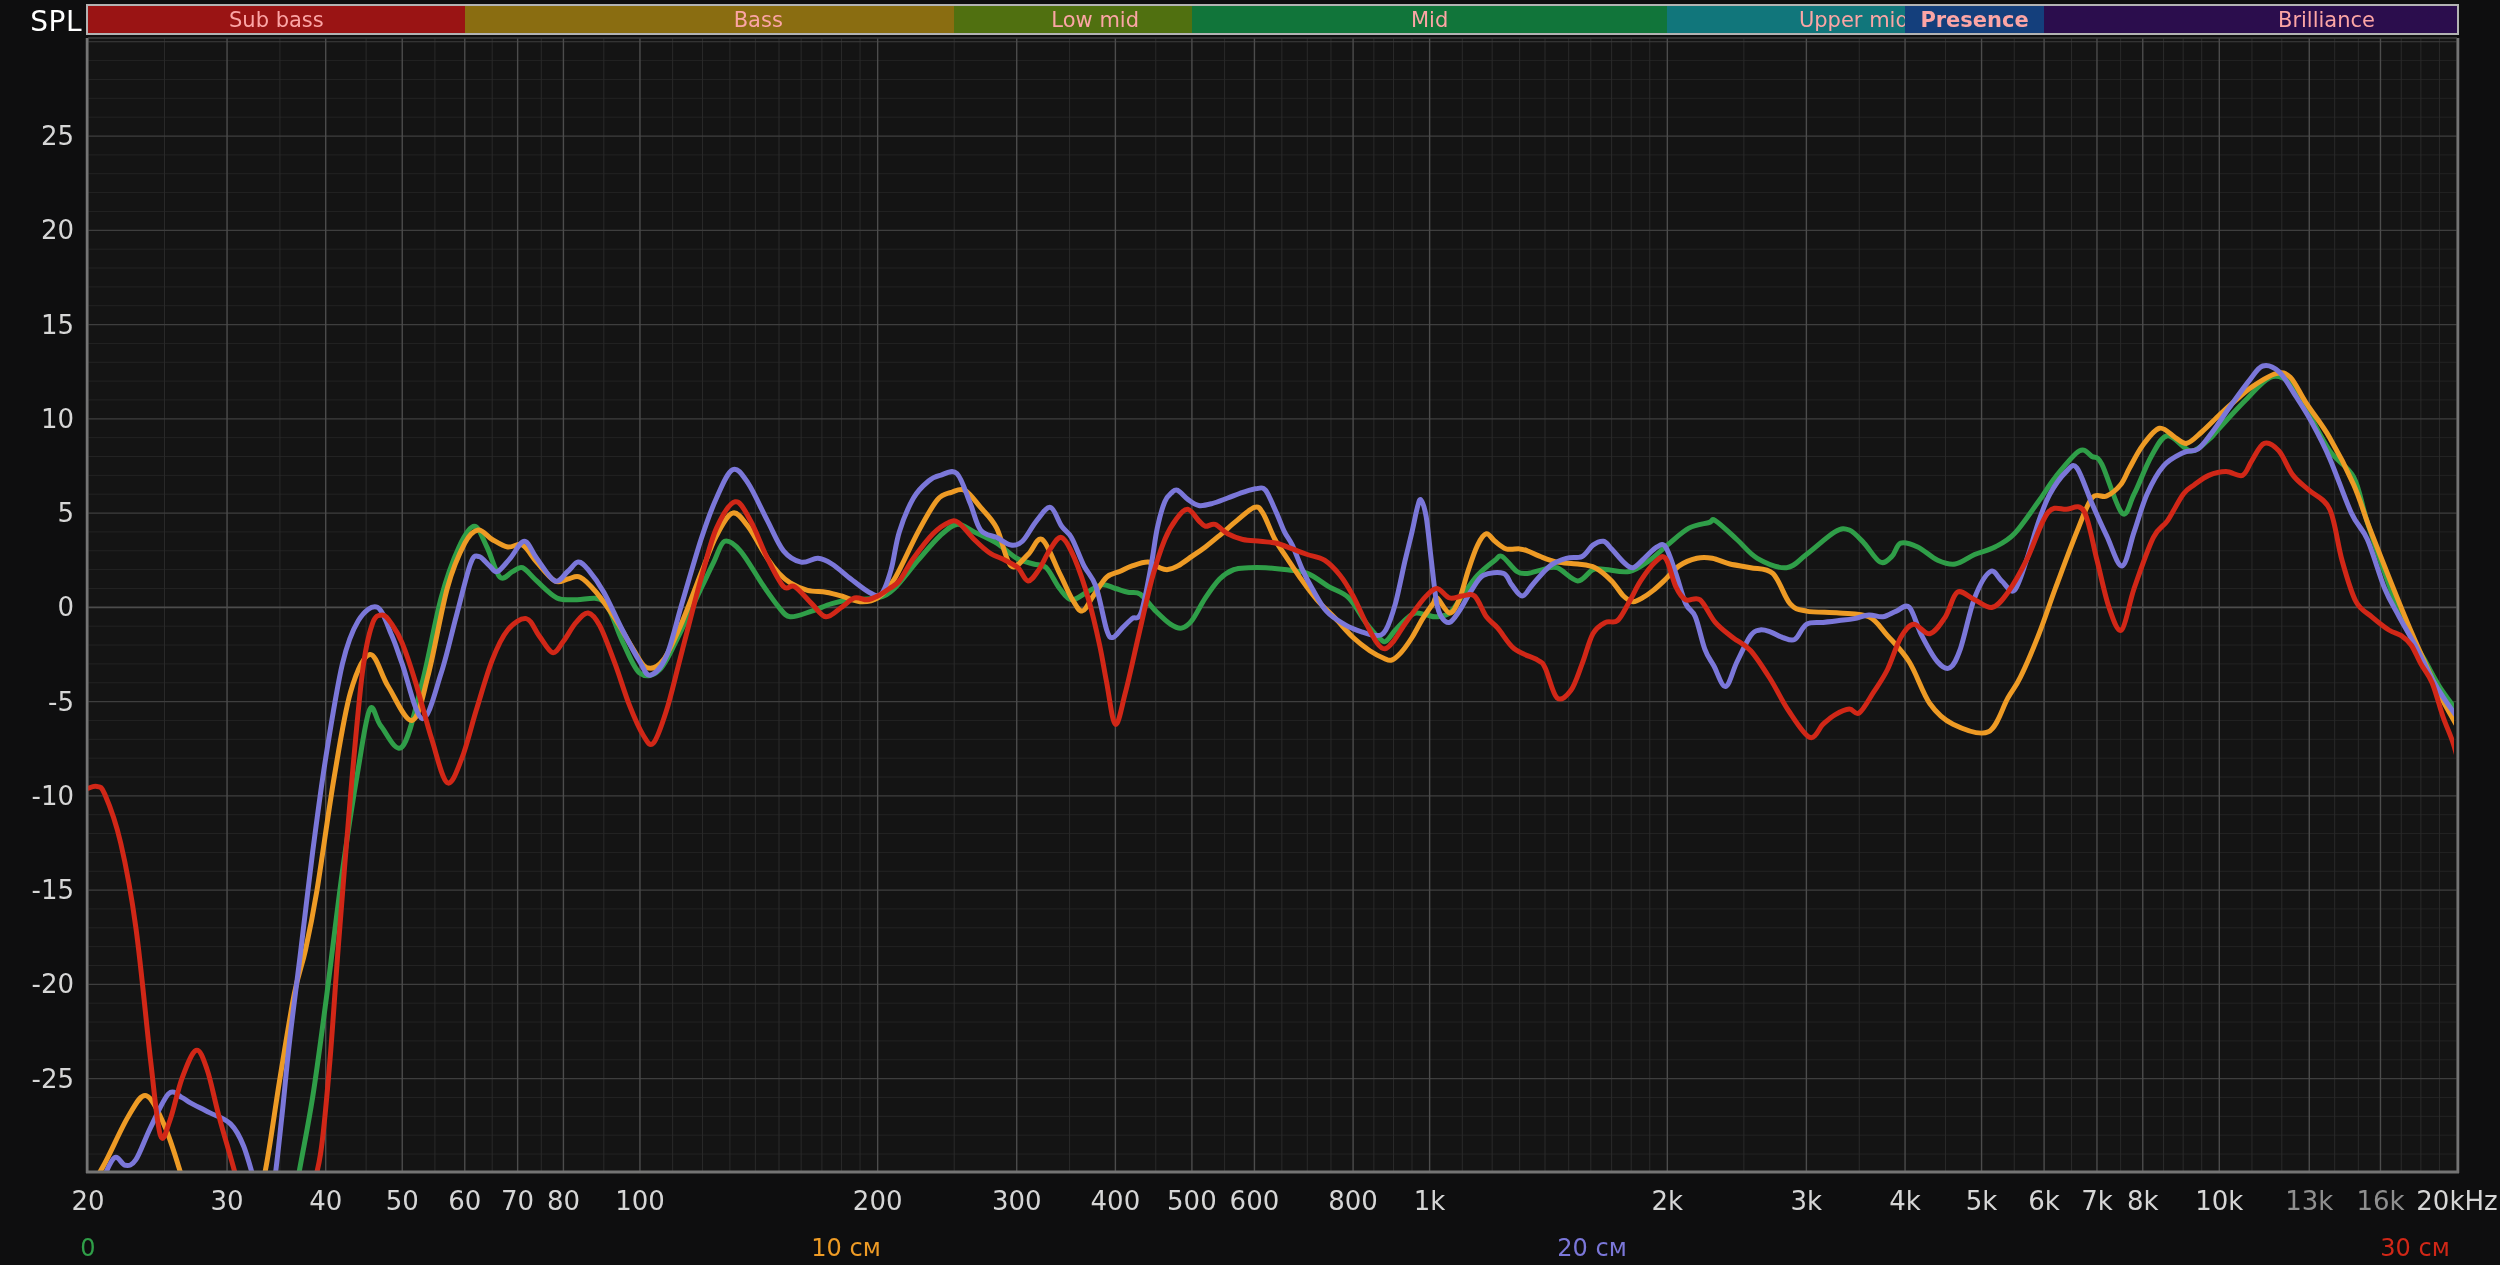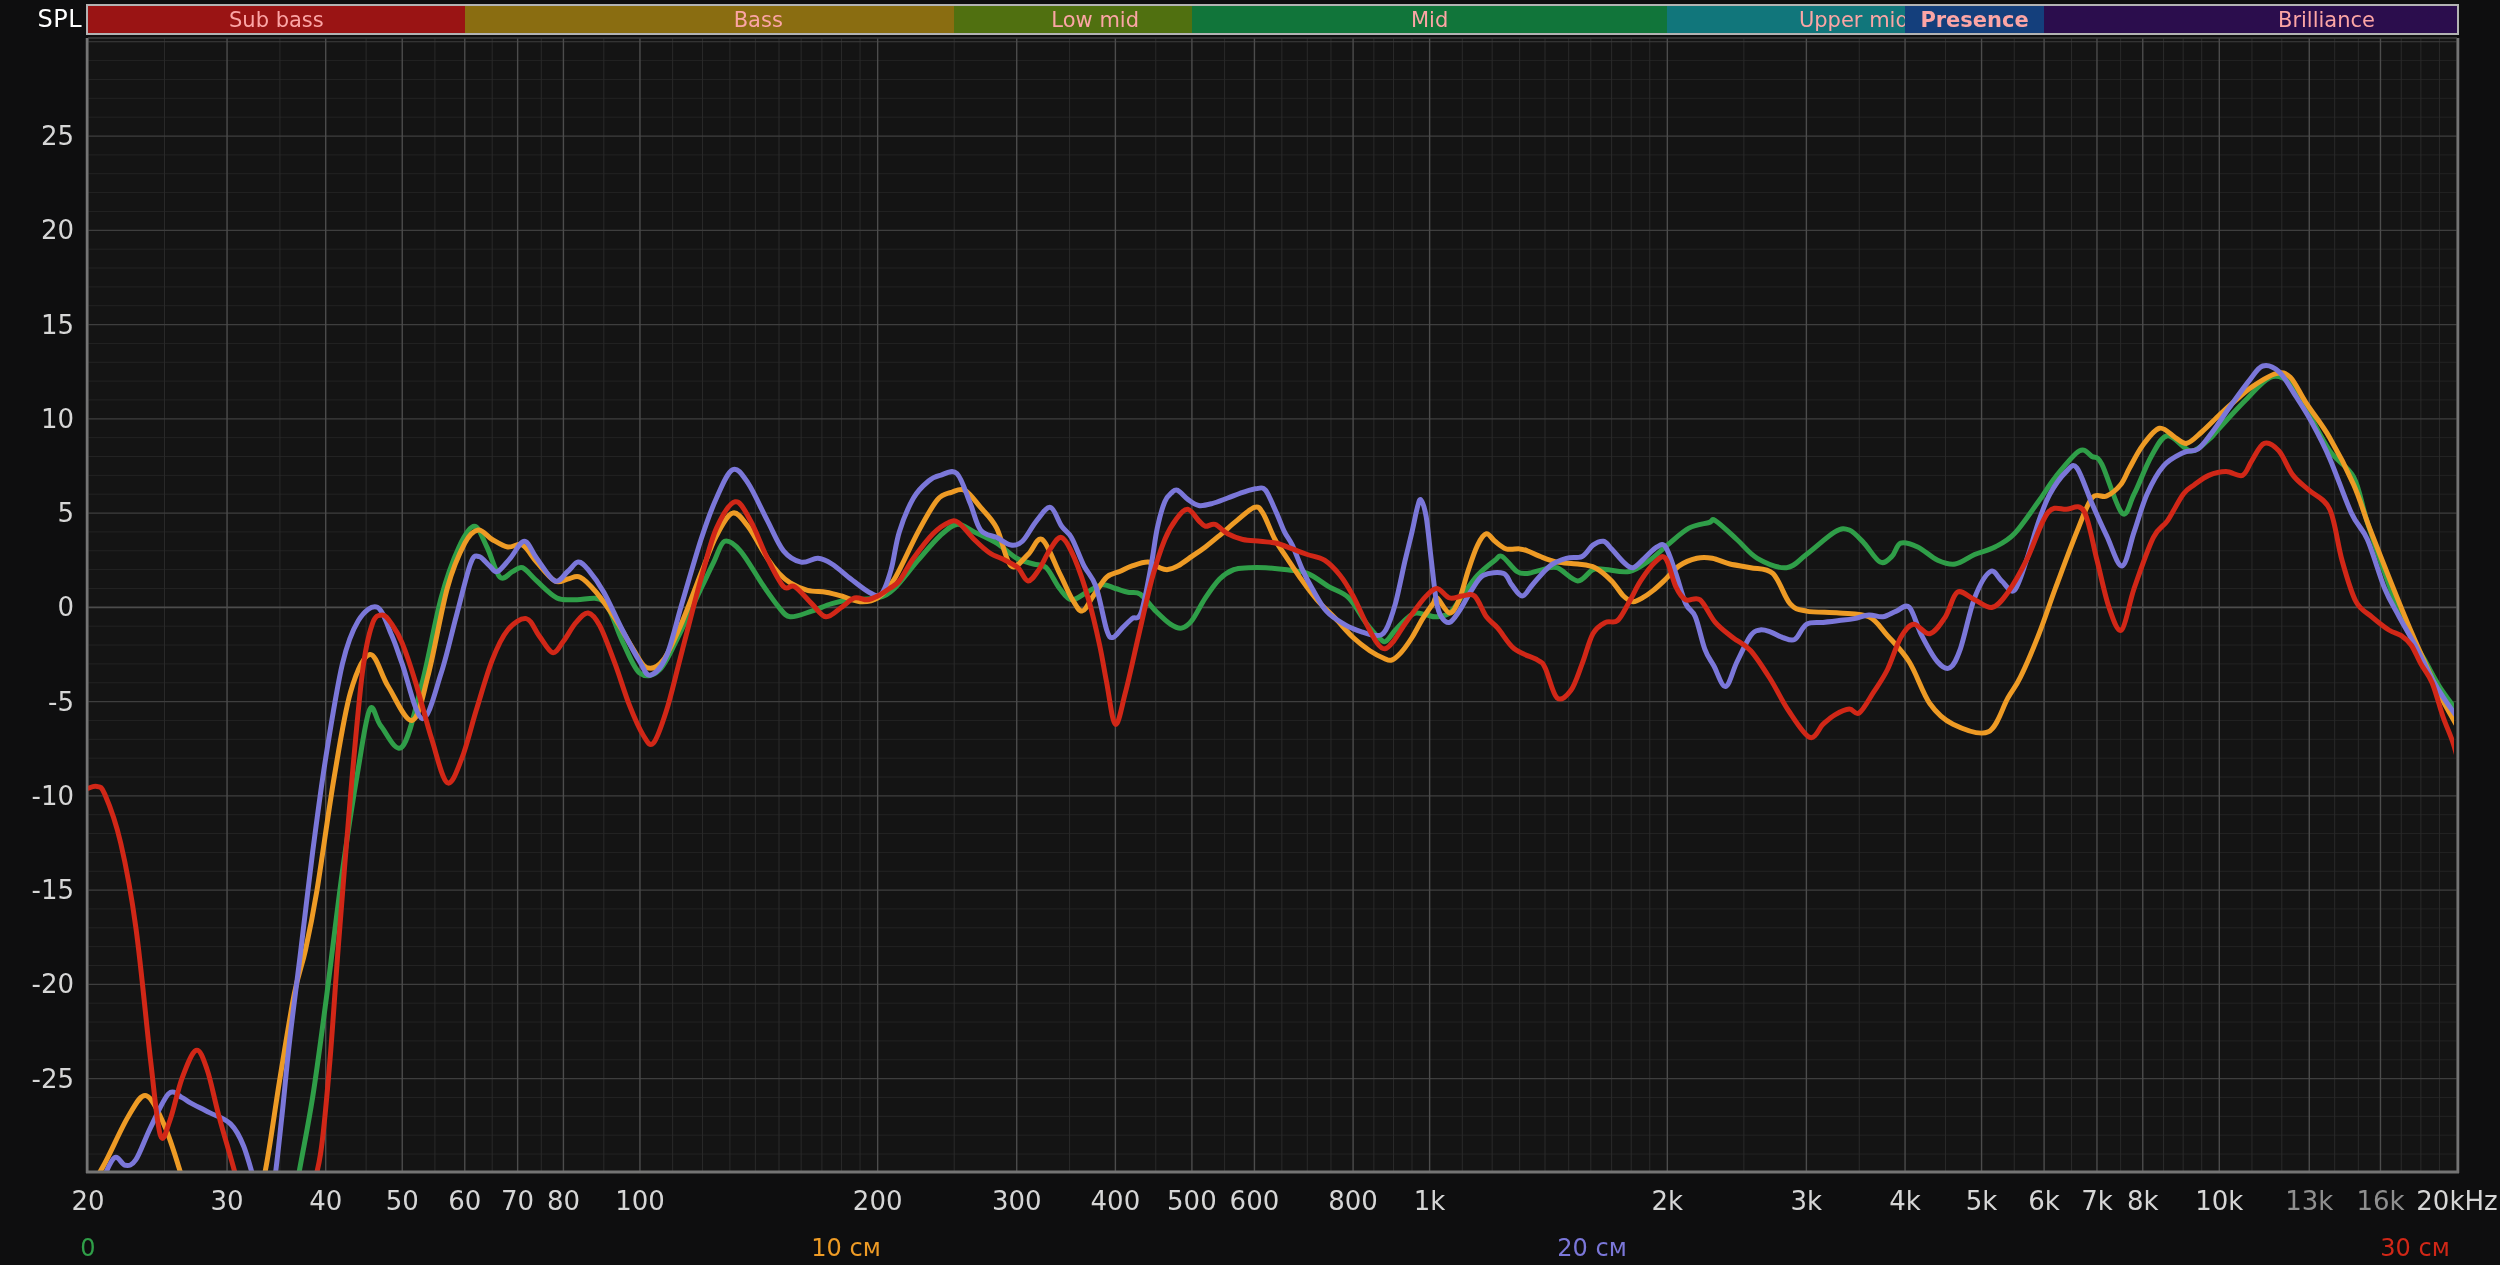--- a/index.html
+++ b/index.html
@@ -1,20 +1,20 @@
 <!DOCTYPE html>
 <html><head>
 <meta charset="utf-8">
 <style>
   html,body{margin:0;padding:0;background:#0e0e0f;}
   body{width:2500px;height:1265px;position:relative;overflow:hidden;
        font-family:"DejaVu Sans","Liberation Sans",sans-serif;}
   #stage{position:absolute;inset:0;}
   #spl-title{position:absolute;left:0;top:5px;width:82px;text-align:right;
-             color:#ffffff;font-size:24px;letter-spacing:0.5px;}
+             color:#ffffff;font-size:28px;letter-spacing:0.5px;}
   #band-strip{position:absolute;top:4px;height:31px;box-sizing:border-box;
               border:2px solid #b3b3b3;background:#111;}
   .band-seg{position:absolute;top:0;bottom:0;}
   .band-label{position:absolute;top:0;bottom:0;display:flex;align-items:center;justify-content:center;
               color:#fca5a5;font-size:21px;white-space:nowrap;}
   svg text{font-family:"DejaVu Sans","Liberation Sans",sans-serif;}
 </style>
 </head>
 <body>
 

